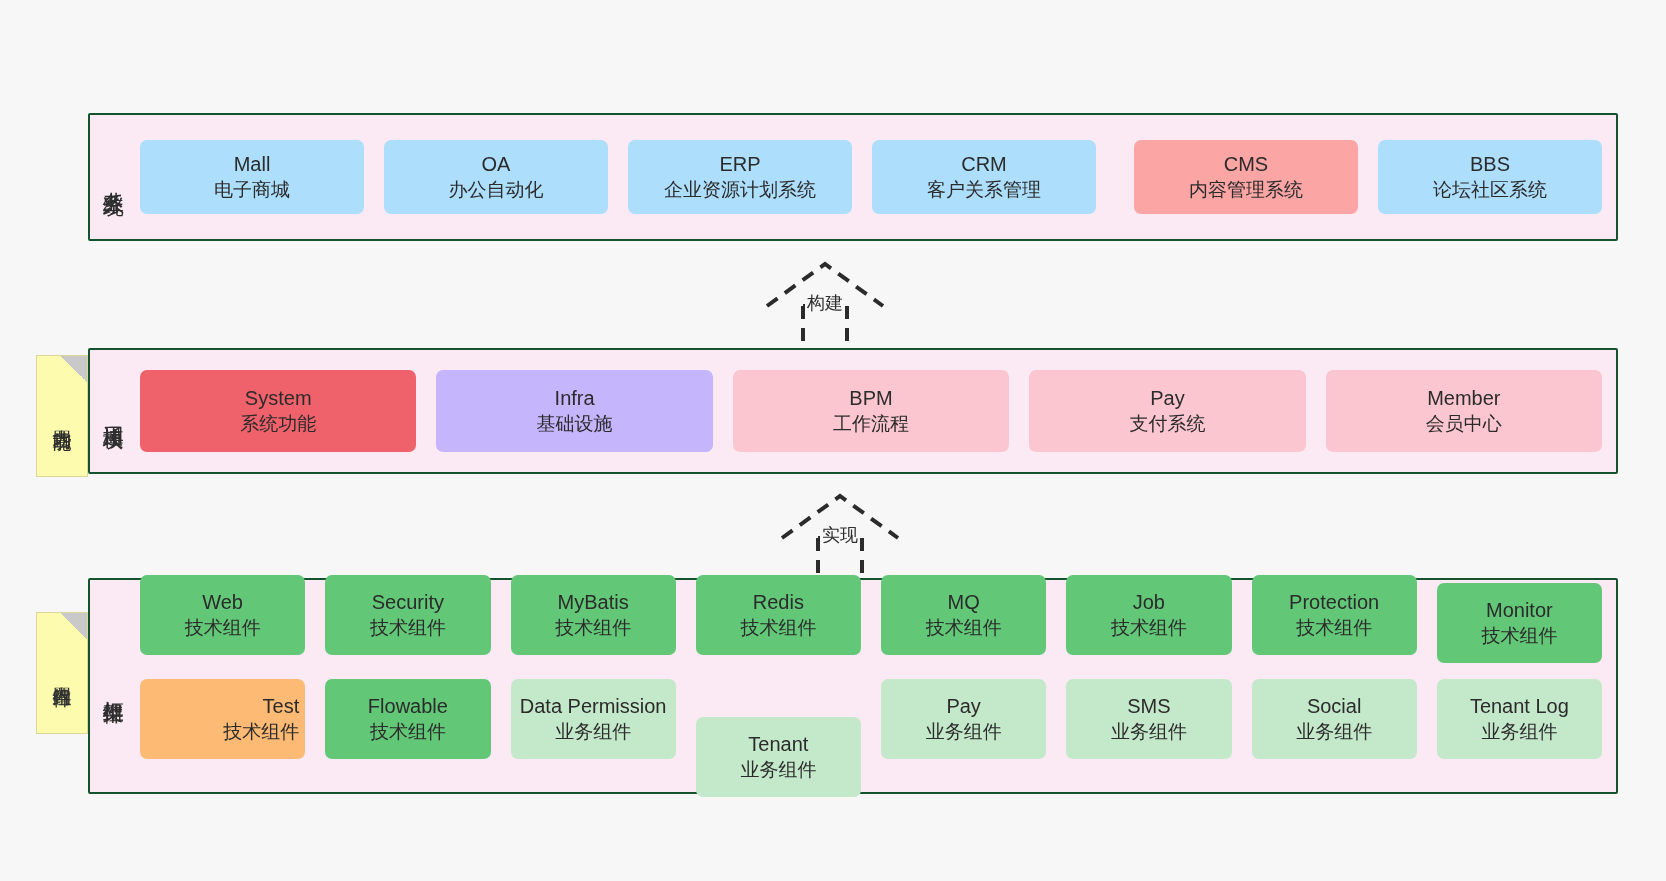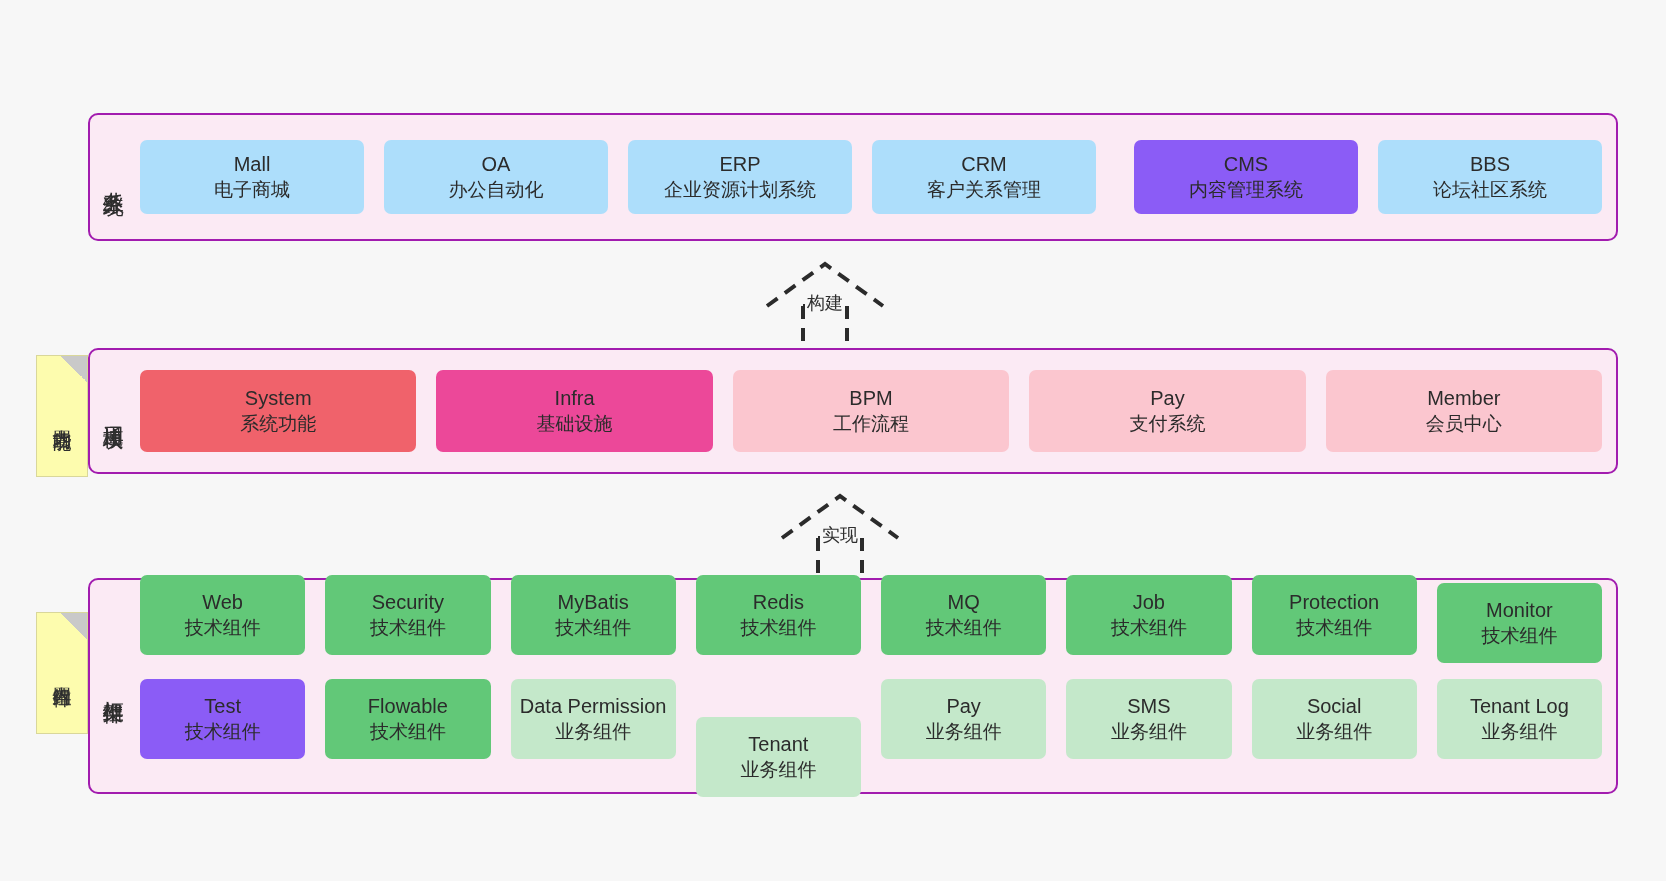--- a/index.html
+++ b/index.html
@@ -10,22 +10,22 @@
     color:#333333;
     overflow:hidden;
     position:relative;
   }
   .canvas{position:absolute;left:0;top:0;width:1666px;height:881px;}
 
   
   .layer{
     position:absolute;
     background:#fbeaf4;
-    border:2px solid #a21caf;
-    border-radius:10px;
+    border:2px solid #14532d;
+    border-radius:2px;
     box-sizing:border-box;
     display:flex;
     align-items:stretch;
   }
   .layer-title{
     flex:0 0 auto;
     width:46px;
     display:flex;
     align-items:center;
     justify-content:center;
@@ -127,21 +127,21 @@
           <span class="t2">办公自动化</span>
         </div>
         <div class="cell" style="background:#addefb;">
           <span class="t1">ERP</span>
           <span class="t2">企业资源计划系统</span>
         </div>
         <div class="cell" style="background:#addefb;">
           <span class="t1">CRM</span>
           <span class="t2">客户关系管理</span>
         </div>
-        <div class="cell" style="background:#8b5cf6;margin-left:18px;">
+        <div class="cell" style="background:#fca5a5;margin-left:18px;">
           <span class="t1">CMS</span>
           <span class="t2">内容管理系统</span>
         </div>
         <div class="cell" style="background:#addefb;">
           <span class="t1">BBS</span>
           <span class="t2">论坛社区系统</span>
         </div>
       </div>
     </div>
   </div>
@@ -160,21 +160,21 @@
   </div>
 
   <div class="layer l2" style="left:88px;top:348px;width:1530px;height:126px;">
     <div class="layer-title">通用模块</div>
     <div class="layer-body">
       <div class="row">
         <div class="cell" style="background:#f0626b;">
           <span class="t1">System</span>
           <span class="t2">系统功能</span>
         </div>
-        <div class="cell" style="background:#ec4899;">
+        <div class="cell" style="background:#c4b5fd;">
           <span class="t1">Infra</span>
           <span class="t2">基础设施</span>
         </div>
         <div class="cell" style="background:#fbc6cf;">
           <span class="t1">BPM</span>
           <span class="t2">工作流程</span>
         </div>
         <div class="cell" style="background:#fbc6cf;">
           <span class="t1">Pay</span>
           <span class="t2">支付系统</span>
@@ -233,21 +233,21 @@
           <span class="t1">Protection</span>
           <span class="t2">技术组件</span>
         </div>
         <div class="cell" style="background:#62c878;margin-top:8px;">
           <span class="t1">Monitor</span>
           <span class="t2">技术组件</span>
         </div>
       </div>
 
       <div class="row">
-        <div class="cell" style="background:#8b5cf6;">
+        <div class="cell" style="background:#fdba74;align-items:flex-end;">
           <span class="t1">Test</span>
           <span class="t2">技术组件</span>
         </div>
         <div class="cell" style="background:#62c878;">
           <span class="t1">Flowable</span>
           <span class="t2">技术组件</span>
         </div>
         <div class="cell" style="background:#c4e8ca;">
           <span class="t1">Data Permission</span>
           <span class="t2">业务组件</span>

